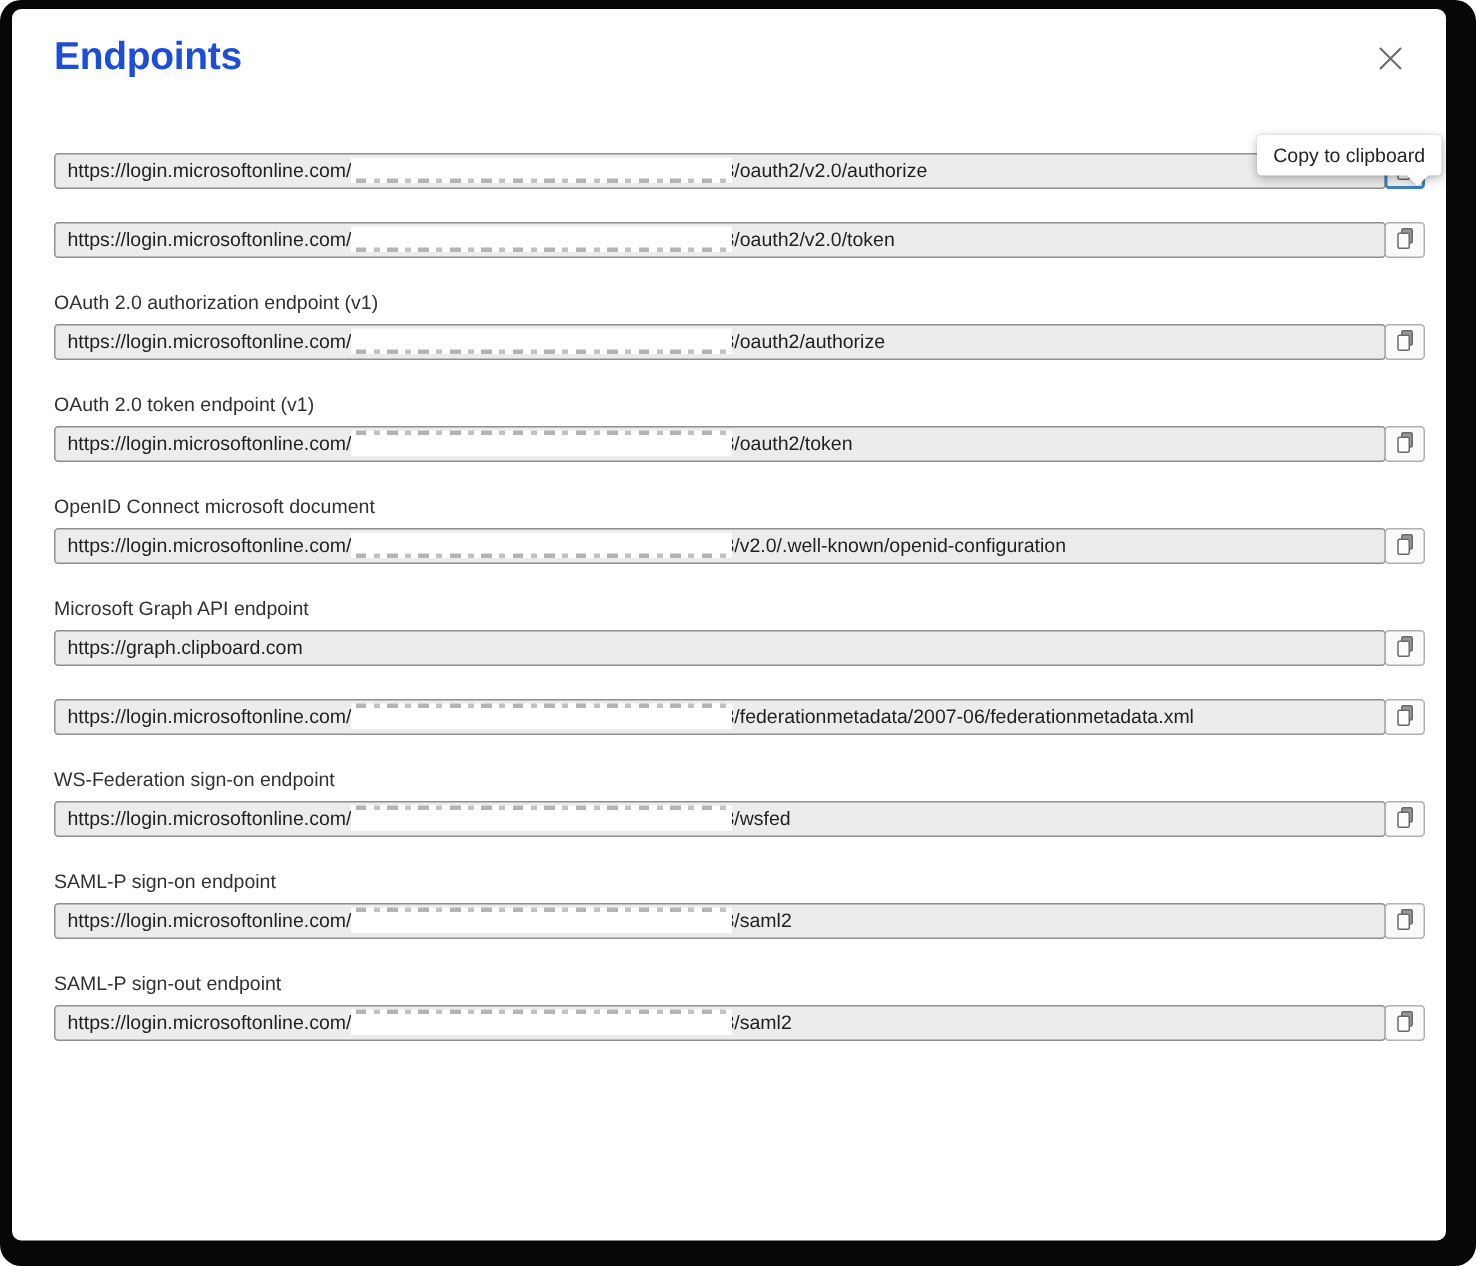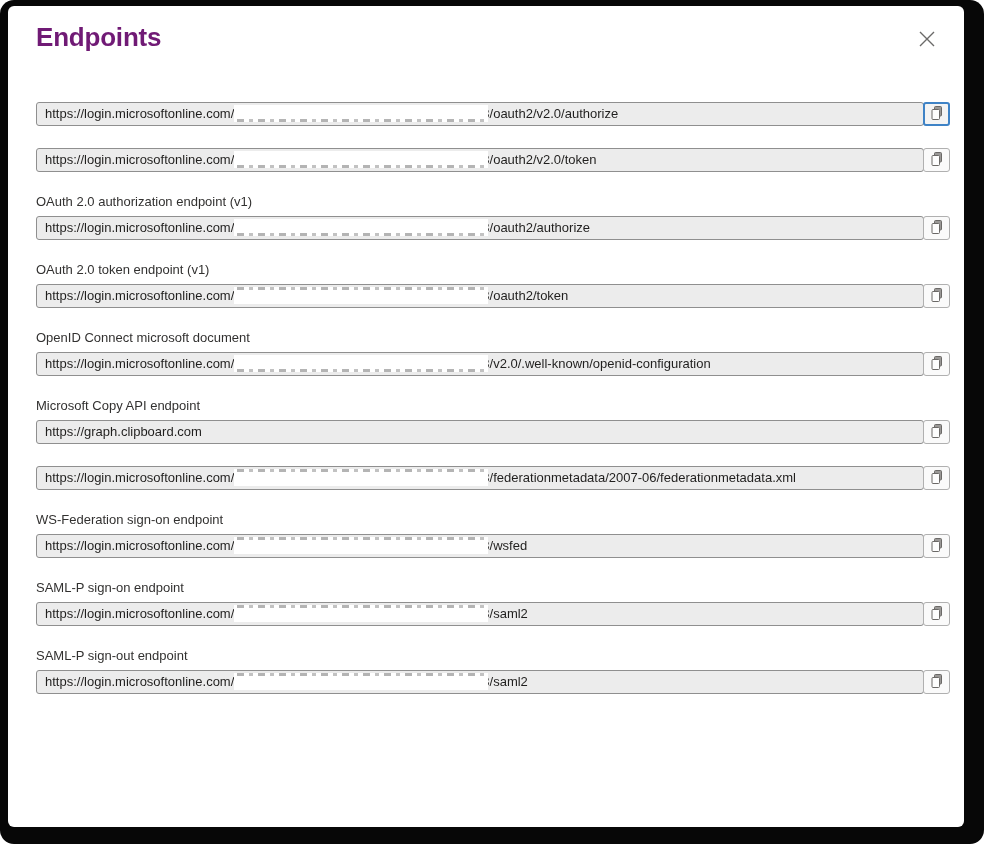--- a/index.html
+++ b/index.html
@@ -7,21 +7,21 @@
   .frame {
     position:relative; width:984px; height:844px;
     background:#070707; border-radius:14px; overflow:hidden;
   }
   .panel {
     position:absolute; top:6px; left:8px; right:20px; bottom:17px;
     background:#ffffff; border-radius:6px;
   }
   .panel-title {
     position:absolute; top:16px; left:28px;
-    font-size:26px; font-weight:700; color:#701a75; letter-spacing:-0.2px;
+    font-size:26px; font-weight:700; color:#1d4ed8; letter-spacing:-0.2px;
   }
   .close-btn {
     position:absolute; top:20px; right:24px; width:26px; height:26px;
     background:transparent; border:none; cursor:pointer;
     display:flex; align-items:center; justify-content:center;
   }
   .close-btn svg { display:block; }
 
   .content { position:absolute; top:96px; left:28px; right:14px; }
   .row { margin-bottom:22px; }
@@ -82,20 +82,21 @@
     <h1 class="panel-title">Endpoints</h1>
 
     <button class="close-btn" aria-label="Close">
       <span>
         <svg width="18" height="18" viewBox="0 0 18 18">
           <path d="M2 2 L16 16 M16 2 L2 16" stroke="#6b6a69" stroke-width="1.4" fill="none"></path>
         </svg>
       </span>
     </button>
 
+    <div class="tooltip">Copy to clipboard</div>
 
     <div class="content">
         <div class="row">
     <div class="field-row">
       <div class="url-field"><span>https://login.microsoftonline.com/</span><span class="redact dash-bottom"></span><span class="url-remnant">3</span><span>/oauth2/v2.0/authorize</span></div>
       <button class="copy-btn focused" aria-label="Copy to clipboard">
         <span>
           <svg width="16" height="16" viewBox="0 0 16 16">
             <rect x="5.5" y="1.5" width="7" height="9.5" rx="1" fill="#9a9896" stroke="#6b6967" stroke-width="1"></rect>
             <rect x="3" y="4.5" width="7.5" height="10" rx="1" fill="#fdfdfd" stroke="#6b6967" stroke-width="1"></rect>
@@ -153,21 +154,21 @@
         <span>
           <svg width="16" height="16" viewBox="0 0 16 16">
             <rect x="5.5" y="1.5" width="7" height="9.5" rx="1" fill="#9a9896" stroke="#6b6967" stroke-width="1"></rect>
             <rect x="3" y="4.5" width="7.5" height="10" rx="1" fill="#fdfdfd" stroke="#6b6967" stroke-width="1"></rect>
           </svg>
         </span>
       </button>
     </div>
   </div>
         <div class="row">
-    <div class="row-label">Microsoft Copy API endpoint</div>
+    <div class="row-label">Microsoft Graph API endpoint</div>
     <div class="field-row">
       <div class="url-field"><span>https://graph.clipboard.com</span><span></span></div>
       <button class="copy-btn" aria-label="Copy to clipboard">
         <span>
           <svg width="16" height="16" viewBox="0 0 16 16">
             <rect x="5.5" y="1.5" width="7" height="9.5" rx="1" fill="#9a9896" stroke="#6b6967" stroke-width="1"></rect>
             <rect x="3" y="4.5" width="7.5" height="10" rx="1" fill="#fdfdfd" stroke="#6b6967" stroke-width="1"></rect>
           </svg>
         </span>
       </button>

